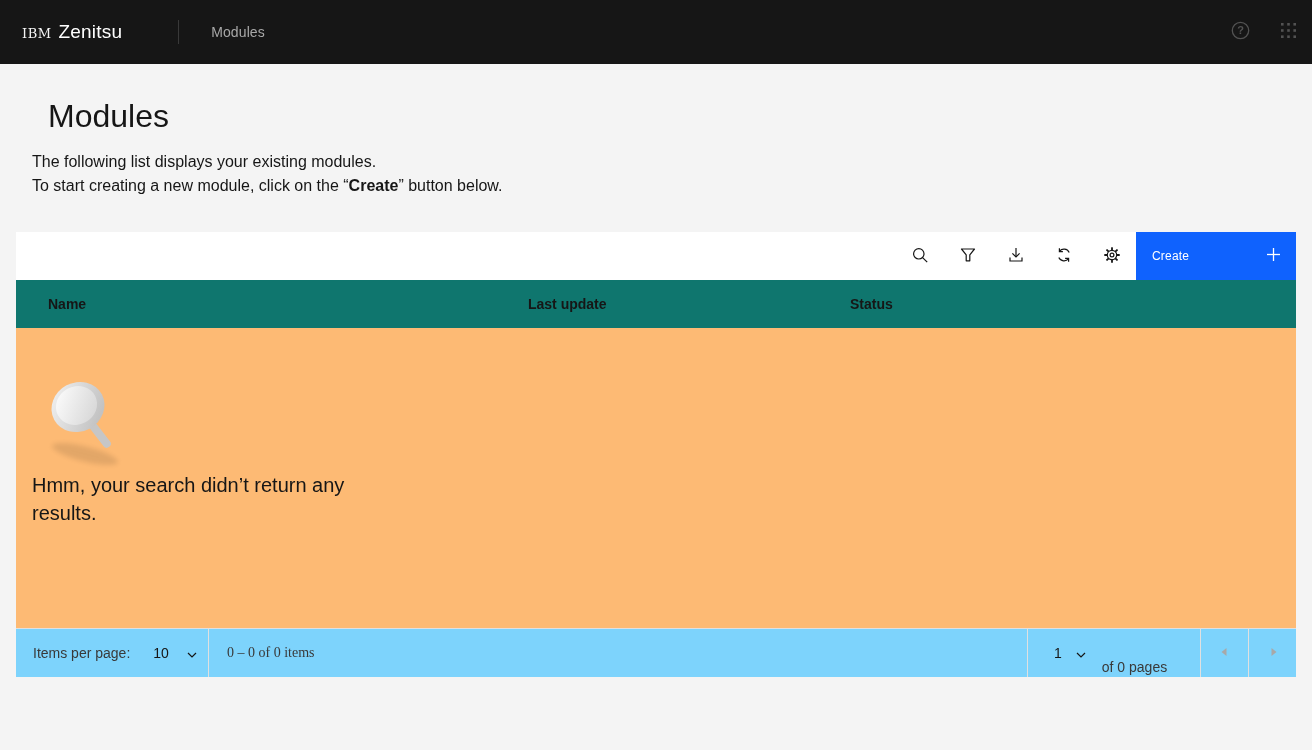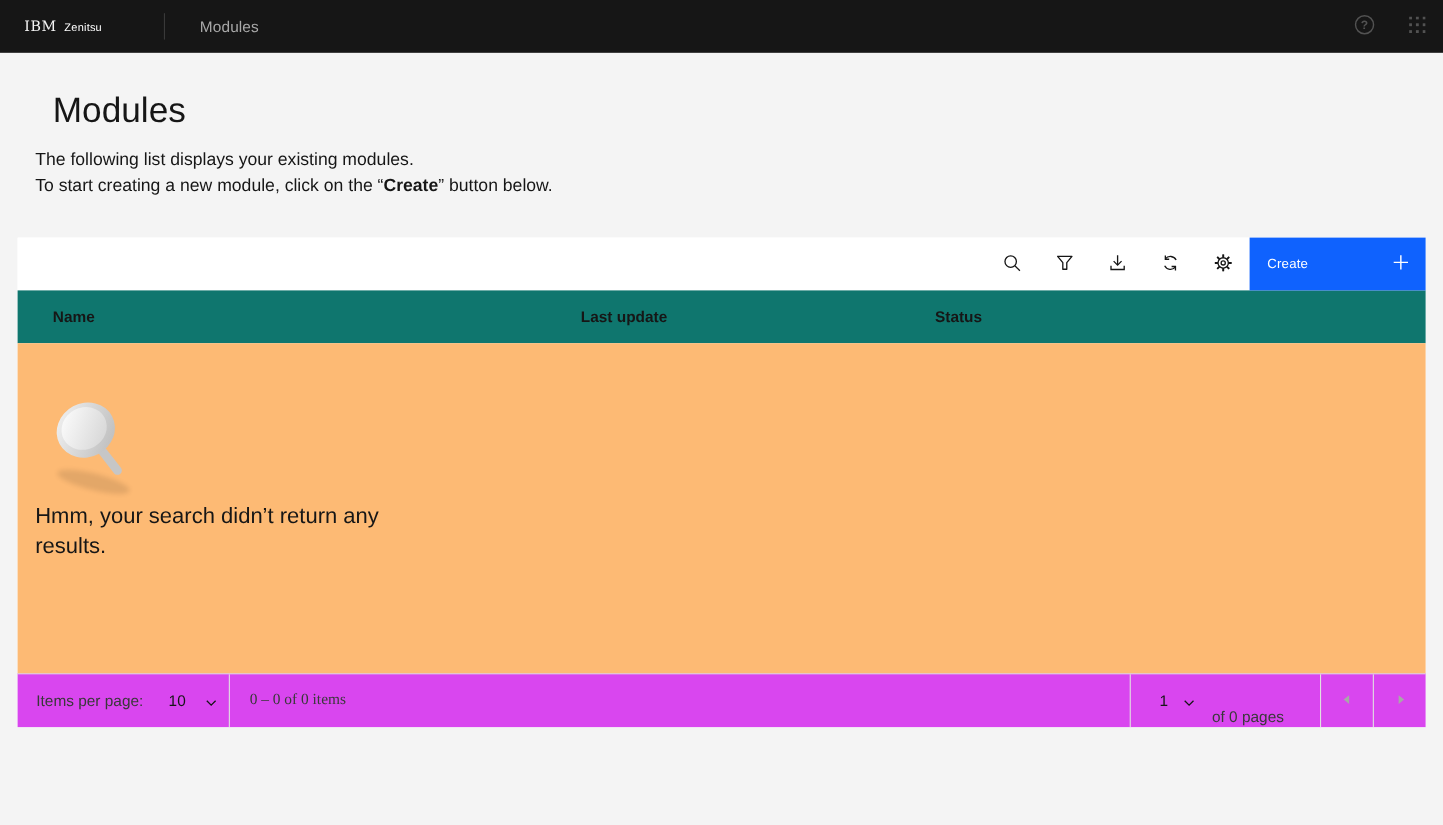--- a/index.html
+++ b/index.html
@@ -6,39 +6,39 @@
   html, body { width: 1312px; height: 750px; overflow: hidden; }
   body {
     font-family: "Liberation Sans", "DejaVu Sans", sans-serif;
     background: #f4f4f4;
     color: #161616;
     -webkit-font-smoothing: antialiased;
   }
 
   
   .app-header {
-    height: 48px;
+    height: 64px;
     background: #161616;
     display: flex;
     align-items: center;
   }
   .brand {
     display: flex;
     align-items: baseline;
     padding-left: 22px;
     cursor: pointer;
   }
   .brand-prefix {
     font-family: "DejaVu Serif", "Liberation Serif", serif;
     font-size: 13px;
     letter-spacing: 0.5px;
     color: #f4f4f4;
   }
   .brand-name {
-    font-size: 10px;
+    font-size: 19px;
     color: #ffffff;
     margin-left: 7px;
     letter-spacing: 0.2px;
   }
   .header-divider {
     width: 1px;
     height: 24px;
     background: #393939;
     margin-left: 56px;
   }
@@ -147,21 +147,21 @@
     width: 345px;
     font-size: 20px;
     line-height: 28px;
     color: #161616;
   }
 
   
   .pagination {
     height: 49px;
     border-top: 1px solid #e0e0e0;
-    background: #d946ef;
+    background: #7dd3fc;
     display: flex;
     align-items: stretch;
     font-size: 14px;
   }
   .pag-left {
     width: 192px;
     display: flex;
     align-items: center;
     padding-left: 17px;
   }

